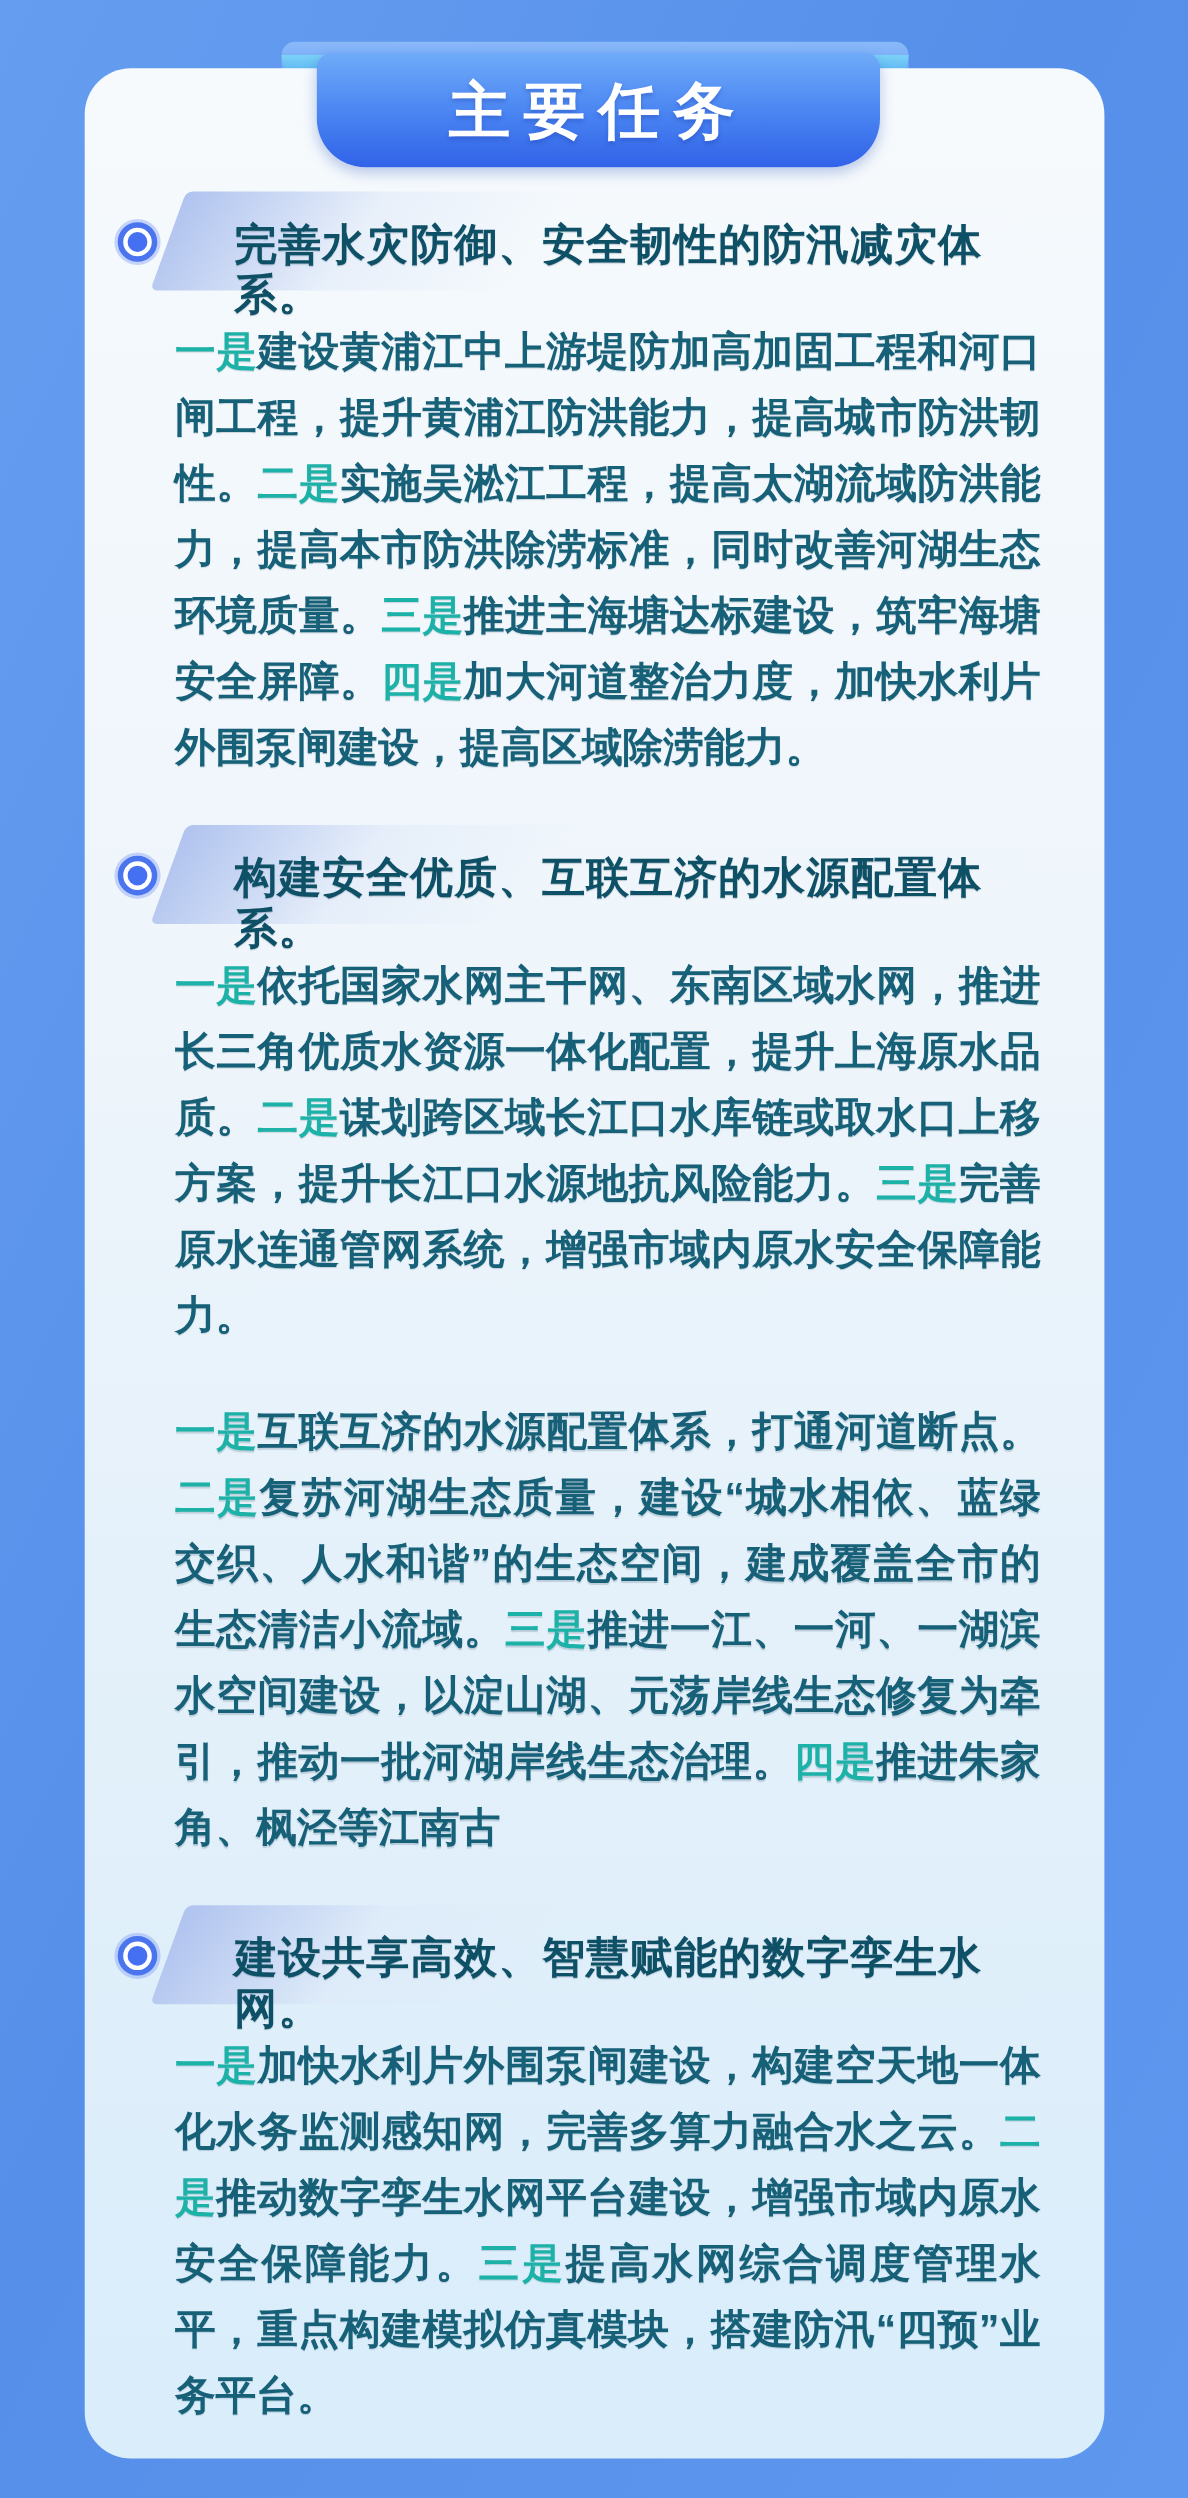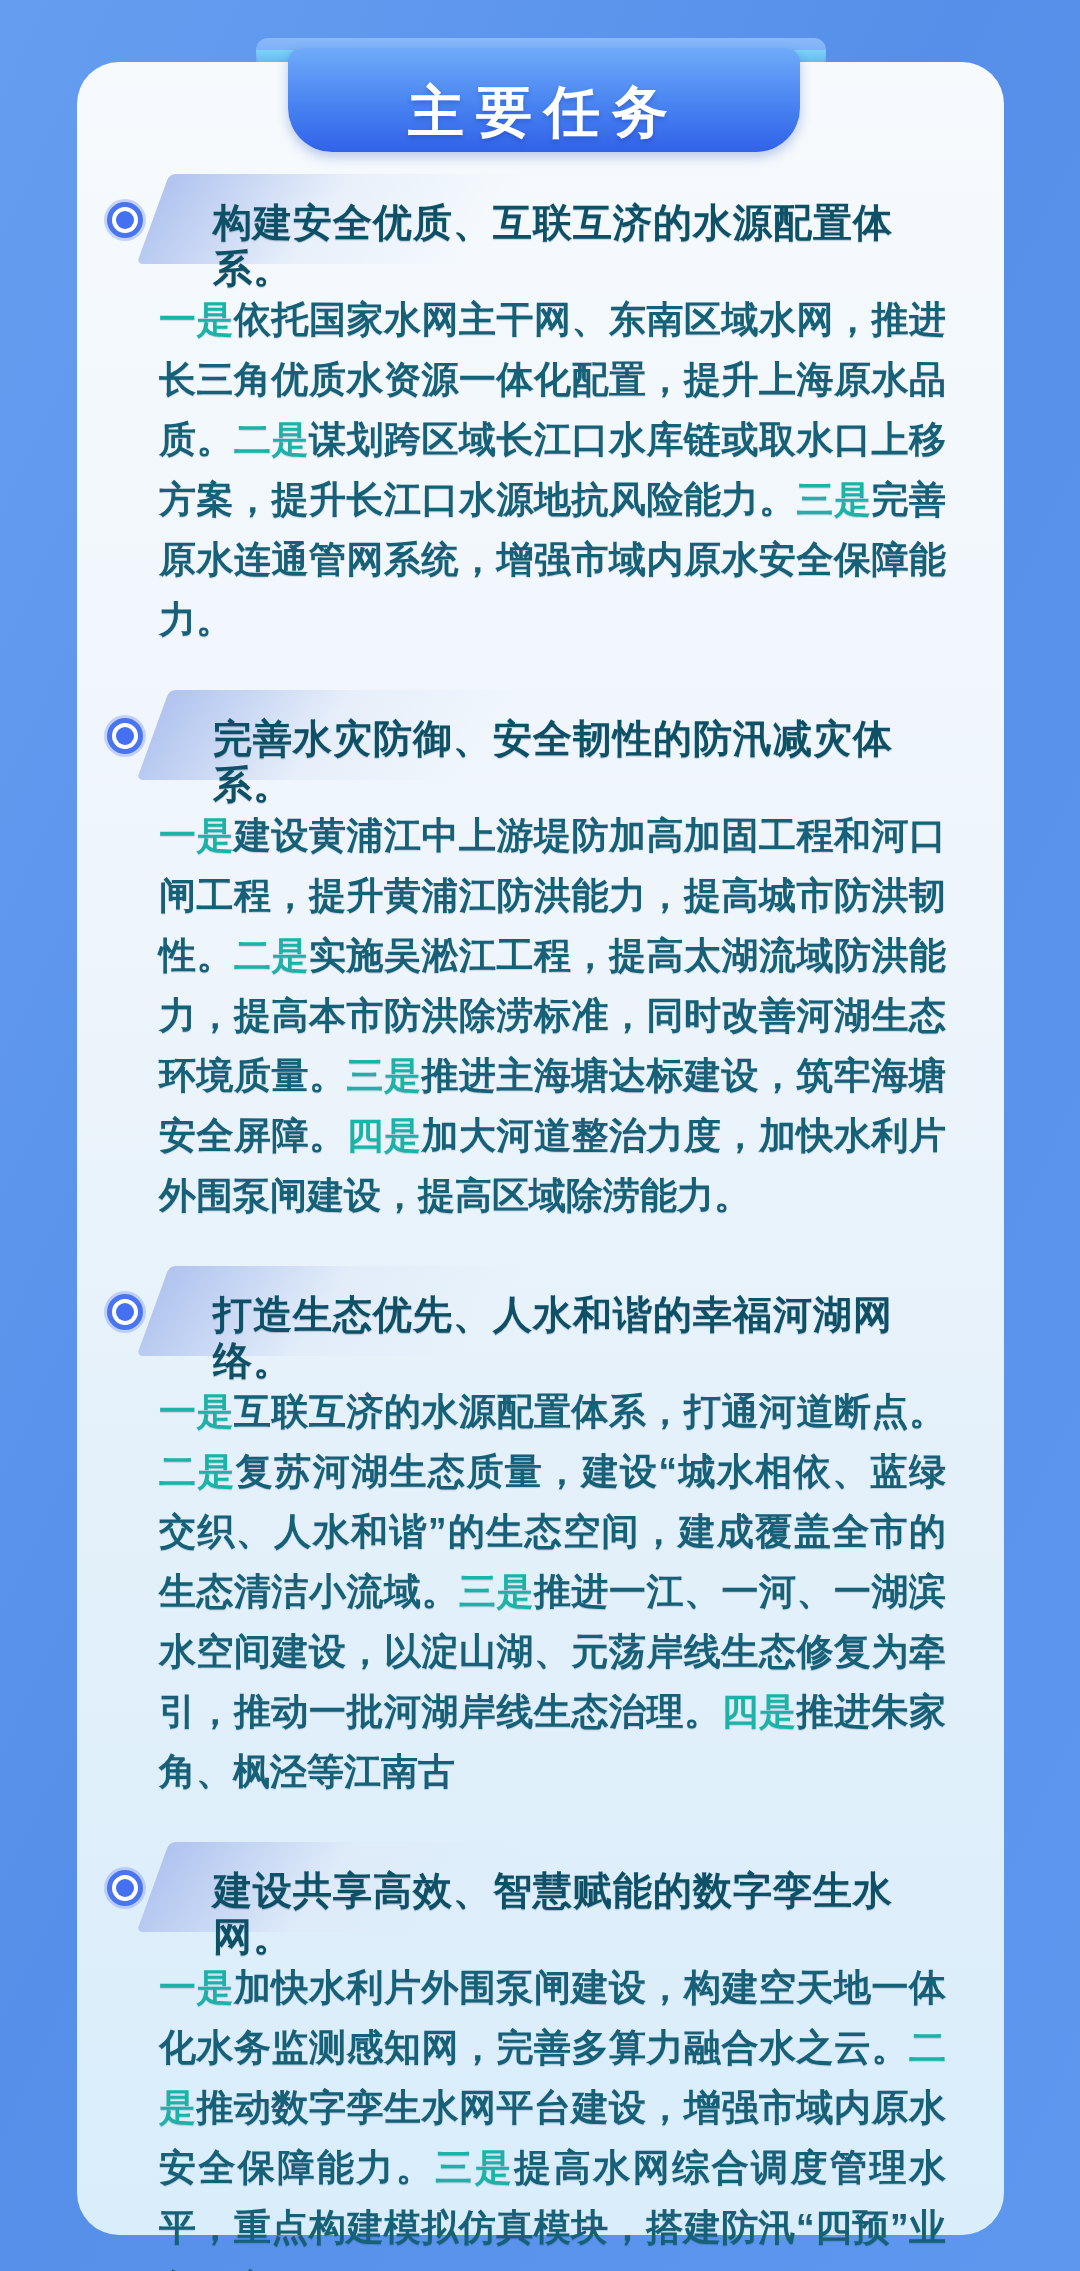--- a/index.html
+++ b/index.html
@@ -27,21 +27,21 @@
   
   .ribbon-body{
     position:absolute;left:288px;top:48px;width:512px;height:104px;z-index:2;
     border-radius:14px 14px 44px 44px;
     background:linear-gradient(180deg,#6fabf8 0%,#4a85f2 52%,#3162e8 100%);
     box-shadow:0 5px 12px rgba(30,70,180,.28);
     text-align:center;
   }
   .ribbon-title{
     color:#ffffff;font-size:56px;font-weight:bold;line-height:104px;
-    letter-spacing:12px;margin:12px;
+    letter-spacing:12px;margin:1px;
     text-shadow:0 3px 4px rgba(25,60,170,.35);
   }
   
   .content{
     position:absolute;left:107px;top:180px;width:840px;z-index:3;
   }
   .section{margin-bottom:46px;}
   .sec-head{position:relative;height:84px;margin-bottom:26px;}
   .head-band{
     position:absolute;left:46px;top:-6px;width:545px;height:90px;
@@ -85,44 +85,37 @@
 </div>
 
 <div class="content">
 
   <div class="section">
     <div class="sec-head">
       <div class="head-band"></div>
       <span class="bullet">
           <span class="bullet-inner"></span>
         </span>
-      <h2 class="sec-title">构建安全优质、互联互济的水源配置体系。</h2>
-    </div>
-    <p class="sec-body"><span class="mk">一是</span><span>依托国家水网主干网、东南区域水网，推进长三角优质水资源一体化配置，提升上海原水品质。</span><span class="mk">二是</span><span>谋划跨区域长江口水库链或取水口上移方案，提升长江口水源地抗风险能力。</span><span class="mk">三是</span><span>完善原水连通管网系统，增强市域内原水安全保障能力。</span></p>
-  </div>
-
-  <div class="section">
-    <div class="sec-head">
-      <div class="head-band"></div>
-      <span class="bullet">
-          <span class="bullet-inner"></span>
-        </span>
       <h2 class="sec-title">完善水灾防御、安全韧性的防汛减灾体系。</h2>
     </div>
     <p class="sec-body"><span class="mk">一是</span><span>建设黄浦江中上游堤防加高加固工程和河口闸工程，提升黄浦江防洪能力，提高城市防洪韧性。</span><span class="mk">二是</span><span>实施吴淞江工程，提高太湖流域防洪能力，提高本市防洪除涝标准，同时改善河湖生态环境质量。</span><span class="mk">三是</span><span>推进主海塘达标建设，筑牢海塘安全屏障。</span><span class="mk">四是</span><span>加大河道整治力度，加快水利片外围泵闸建设，提高区域除涝能力。</span></p>
   </div>
 
   <div class="section">
     <div class="sec-head">
       <div class="head-band"></div>
       <span class="bullet">
           <span class="bullet-inner"></span>
         </span>
-      <h2 class="sec-title">打造生态优先、人水和谐的幸福河湖网络。</h2>
+      <h2 class="sec-title">构建安全优质、互联互济的水源配置体系。</h2>
     </div>
+    <p class="sec-body"><span class="mk">一是</span><span>依托国家水网主干网、东南区域水网，推进长三角优质水资源一体化配置，提升上海原水品质。</span><span class="mk">二是</span><span>谋划跨区域长江口水库链或取水口上移方案，提升长江口水源地抗风险能力。</span><span class="mk">三是</span><span>完善原水连通管网系统，增强市域内原水安全保障能力。</span></p>
+  </div>
+
+  <div class="section">
     <p class="sec-body"><span class="mk">一是</span><span>互联互济的水源配置体系，打通河道断点。</span><span class="mk">二是</span><span>复苏河湖生态质量，建设“城水相依、蓝绿交织、人水和谐”的生态空间，建成覆盖全市的生态清洁小流域。</span><span class="mk">三是</span><span>推进一江、一河、一湖滨水空间建设，以淀山湖、元荡岸线生态修复为牵引，推动一批河湖岸线生态治理。</span><span class="mk">四是</span><span>推进朱家角、枫泾等江南古</span></p>
   </div>
 
   <div class="section">
     <div class="sec-head">
       <div class="head-band"></div>
       <span class="bullet">
           <span class="bullet-inner"></span>
         </span>
       <h2 class="sec-title">建设共享高效、智慧赋能的数字孪生水网。</h2>

